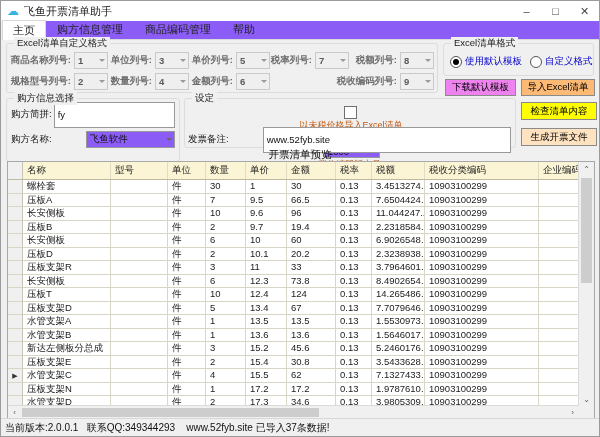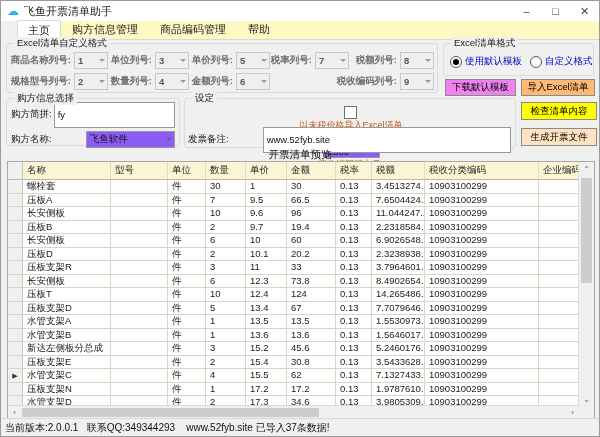--- a/index.html
+++ b/index.html
@@ -4,21 +4,21 @@
 <style>
   html,body{margin:0;padding:0;background:#cfcfcf;font-family:"Liberation Sans","DejaVu Sans",sans-serif;}
   .window{position:relative;width:600px;height:437px;box-sizing:border-box;border:1px solid #9a9a9a;background:#F0F0F0;overflow:hidden;}
   
   .titlebar{position:absolute;top:0;left:0;right:0;height:20px;background:#ffffff;display:flex;align-items:center;}
   .app-icon{font-size:12px;color:#37b3e2;margin:0 5px 0 6px;line-height:20px;}
   .title-text{font-size:11px;color:#222;}
   .win-controls{margin-left:auto;display:flex;height:20px;}
   .win-btn{width:29px;height:20px;display:flex;align-items:center;justify-content:center;font-size:11px;color:#444;}
   
-  .tabstrip{position:absolute;top:20px;left:16px;right:0;height:18px;background:#fef9c3;display:flex;align-items:flex-end;border-bottom:1px solid #d9d9d9;}
+  .tabstrip{position:absolute;top:20px;left:1px;right:0;height:18px;background:#8b5cf6;display:flex;align-items:flex-end;border-bottom:1px solid #d9d9d9;}
   .tab{font-size:11px;color:#222;padding:2px 10px;height:15px;line-height:14px;border:1px solid transparent;border-bottom:none;}
   .tab.active{background:#fff;border-color:#d9d9d9;position:relative;top:1px;}
   
   .main{position:absolute;top:39px;left:0;right:0;bottom:18px;background:#F0F0F0;}
   .gb{position:absolute;border:1px solid #dcdcdc;border-radius:3px;box-sizing:border-box;}
   .gt{position:absolute;top:-7px;left:7px;background:#F0F0F0;padding:0 3px;font-size:9.5px;color:#1a1a1a;white-space:nowrap;}
   .gb-custom{top:3px;left:5px;width:432px;height:50px;}
   .fmt-grid{display:grid;grid-template-columns:64px 34px 47px 34px 47px 34px 45px 34px 51px 34px;align-items:center;margin:8px 3px 0 3px;height:17px;font-weight:bold;}
   .fmt-grid.r2{margin-top:4px;}
   .flabel{font-size:9.5px;color:#6d6d6d;text-align:right;padding-right:3px;white-space:nowrap;overflow:hidden;}
@@ -29,21 +29,21 @@
   .gb-excel{top:3px;left:442px;width:151px;height:33px;}
   .radio-row{display:flex;align-items:center;gap:8px;margin:11px 0 0 6px;}
   .radio-opt{display:flex;align-items:center;gap:3px;font-size:9.5px;color:#0000C8;white-space:nowrap;}
   .radio{width:10px;height:10px;border:1px solid #555;border-radius:50%;background:#fff;position:relative;flex:0 0 auto;}
   .radio.checked:after{content:'';position:absolute;left:2px;top:2px;right:2px;bottom:2px;background:#000;border-radius:50%;}
   .btn{position:absolute;box-sizing:border-box;border:1px solid #8a8a8a;display:flex;align-items:center;justify-content:center;font-size:9.5px;color:#000;white-space:nowrap;}
   .btn-download{top:39px;left:444px;width:71px;height:17px;background:#EE82EE;}
   .btn-import{top:39px;left:520px;width:74px;height:17px;background:#7CFC00;}
   .btn-check{top:62px;left:520px;width:76px;height:18px;background:#FFFF00;}
   .btn-generate{top:88px;left:520px;width:76px;height:18px;background:#FFE3C1;}
-  .gb-buyer{top:58px;left:5px;width:174px;height:48px;text-align:right;}
+  .gb-buyer{top:58px;left:5px;width:174px;height:64px;text-align:right;}
   .frow{display:flex;align-items:center;margin:7px 4px 0 4px;height:17px;}
   .frow.second{margin-top:8px;gap:32px;}
   .lab{font-size:9.5px;color:#1a1a1a;white-space:nowrap;margin-right:2px;}
   .tb{box-sizing:border-box;height:17px;border:1px solid #999;background:#fff;font-size:9.5px;color:#111;display:flex;align-items:center;padding:12px 3px;overflow:hidden;white-space:nowrap;}
   .gb-settings{top:58px;left:183px;width:332px;height:50px;}
   .set-row1{display:flex;align-items:center;margin:7px 3px 0 5px;height:17px;font-size:9px;flex-direction:column;}
   .checkbox{width:11px;height:11px;border:1px solid #707070;background:#fff;flex:0 0 auto;margin-right:2px;}
   .linklabel{color:#C45911;text-decoration:underline;white-space:nowrap;font-size:9px;}
   .preview-title{position:absolute;top:108px;left:0;right:0;text-align:center;font-size:10.5px;color:#111;}
   

